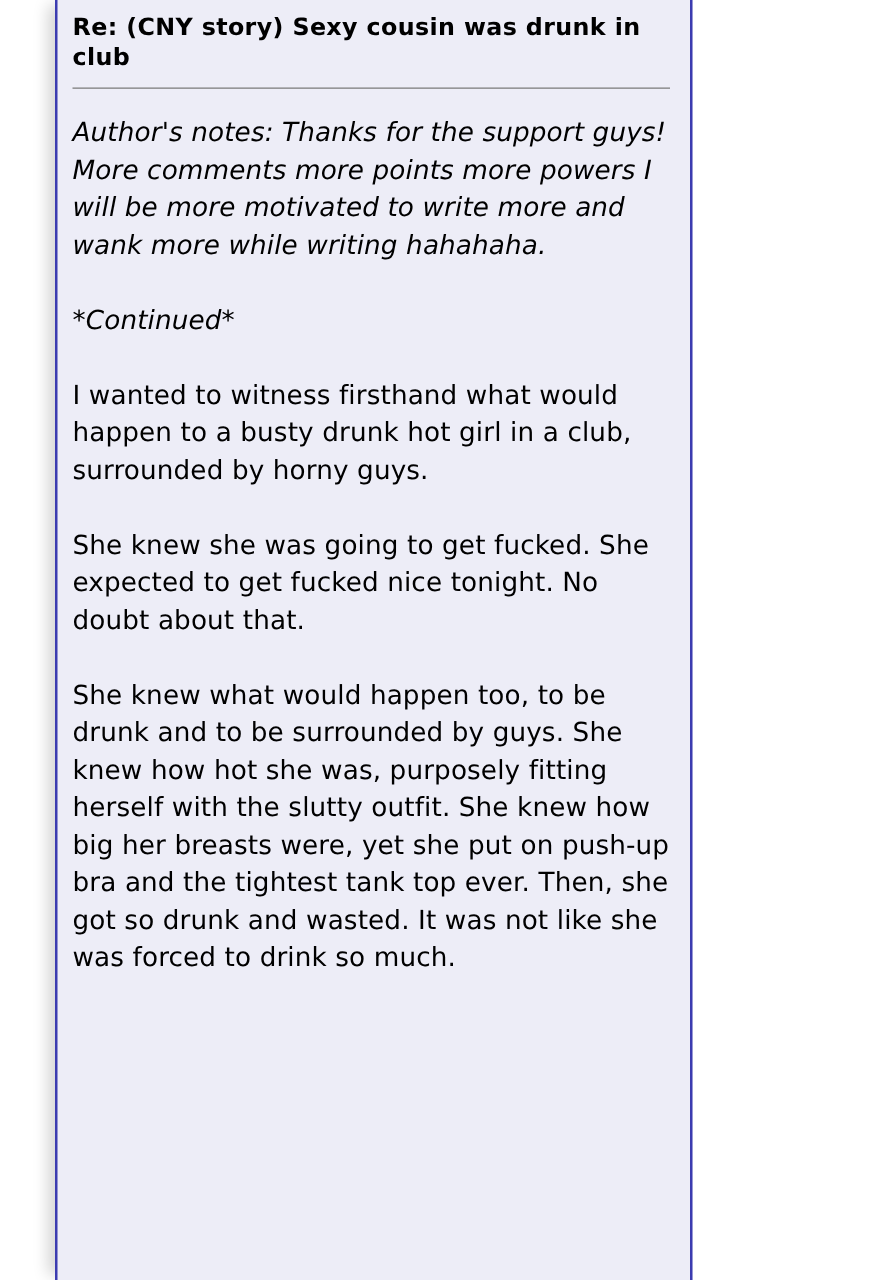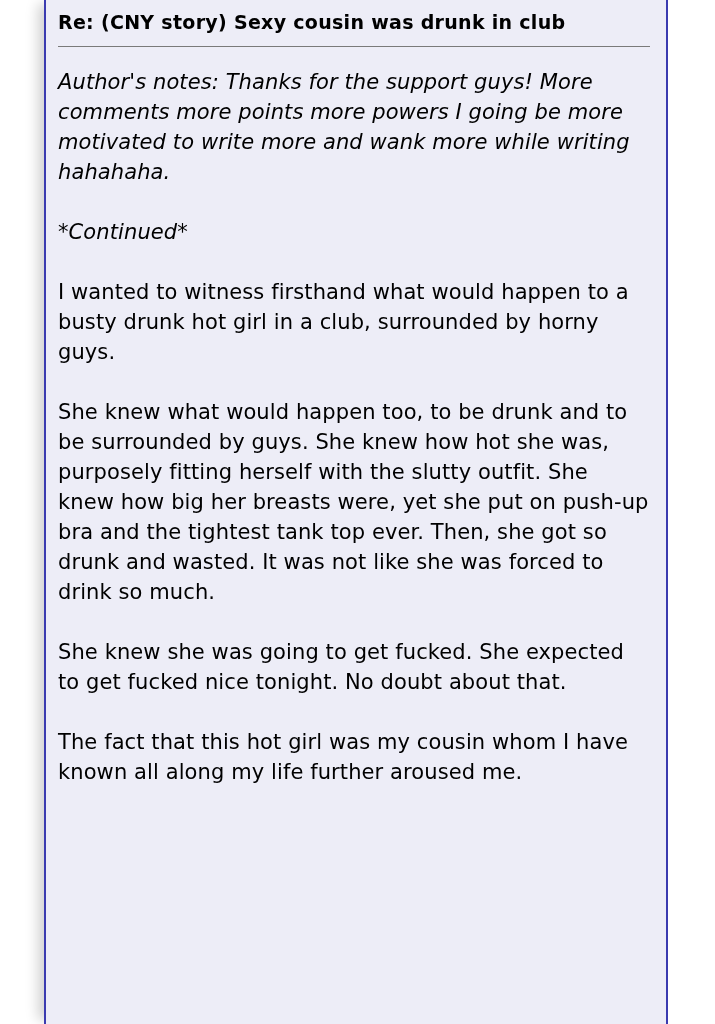--- a/index.html
+++ b/index.html
@@ -20,21 +20,21 @@
     background: var(--page-bg);
     font-family: "DejaVu Sans", "Liberation Sans", sans-serif;
     color: var(--text);
     overflow: hidden;
     position: relative;
   }
   .post-panel {
     position: absolute;
     left: 44px;
     top: 0;
-    width: 624px;
+    width: 510px;
     min-height: 1024px;
     background: var(--content-bg);
     border-left: 2px solid var(--border);
     border-right: 2px solid var(--border);
     box-shadow: -10px 0 12px -4px rgba(0,0,0,0.18);
     padding: 10px 16px 30px 12px;
   }
   .post-title {
     font-size: 19px;
     line-height: 24px;
@@ -65,20 +65,19 @@
     font-weight: normal;
   }
 </style>
 </head>
 <body>
 
 <div class="post-panel">
   <h1 class="post-title">Re: (CNY story) Sexy cousin was drunk in club</h1>
   <hr class="title-divider">
   <div class="post-body">
-    <p class="author-notes">Author's notes: Thanks for the support guys! More comments more points more powers I going be more motivated to write more and wank more while writing hahahaha.</p>
+    <p class="author-notes">Author's notes: Thanks for the support guys! More comments more points more powers I will be more motivated to write more and wank more while writing hahahaha.</p>
     <p class="continued">*Continued*</p>
     <p>I wanted to witness firsthand what would happen to a busty drunk hot girl in a club, surrounded by horny guys.</p>
+    <p>She knew she was going to get fucked. She expected to get fucked nice tonight. No doubt about that.</p>
     <p>She knew what would happen too, to be drunk and to be surrounded by guys. She knew how hot she was, purposely fitting herself with the slutty outfit. She knew how big her breasts were, yet she put on push-up bra and the tightest tank top ever. Then, she got so drunk and wasted. It was not like she was forced to drink so much.</p>
-    <p>She knew she was going to get fucked. She expected to get fucked nice tonight. No doubt about that.</p>
-    <p>The fact that this hot girl was my cousin whom I have known all along my life further aroused me.</p>
   </div>
 </div>
 
 </body></html>

